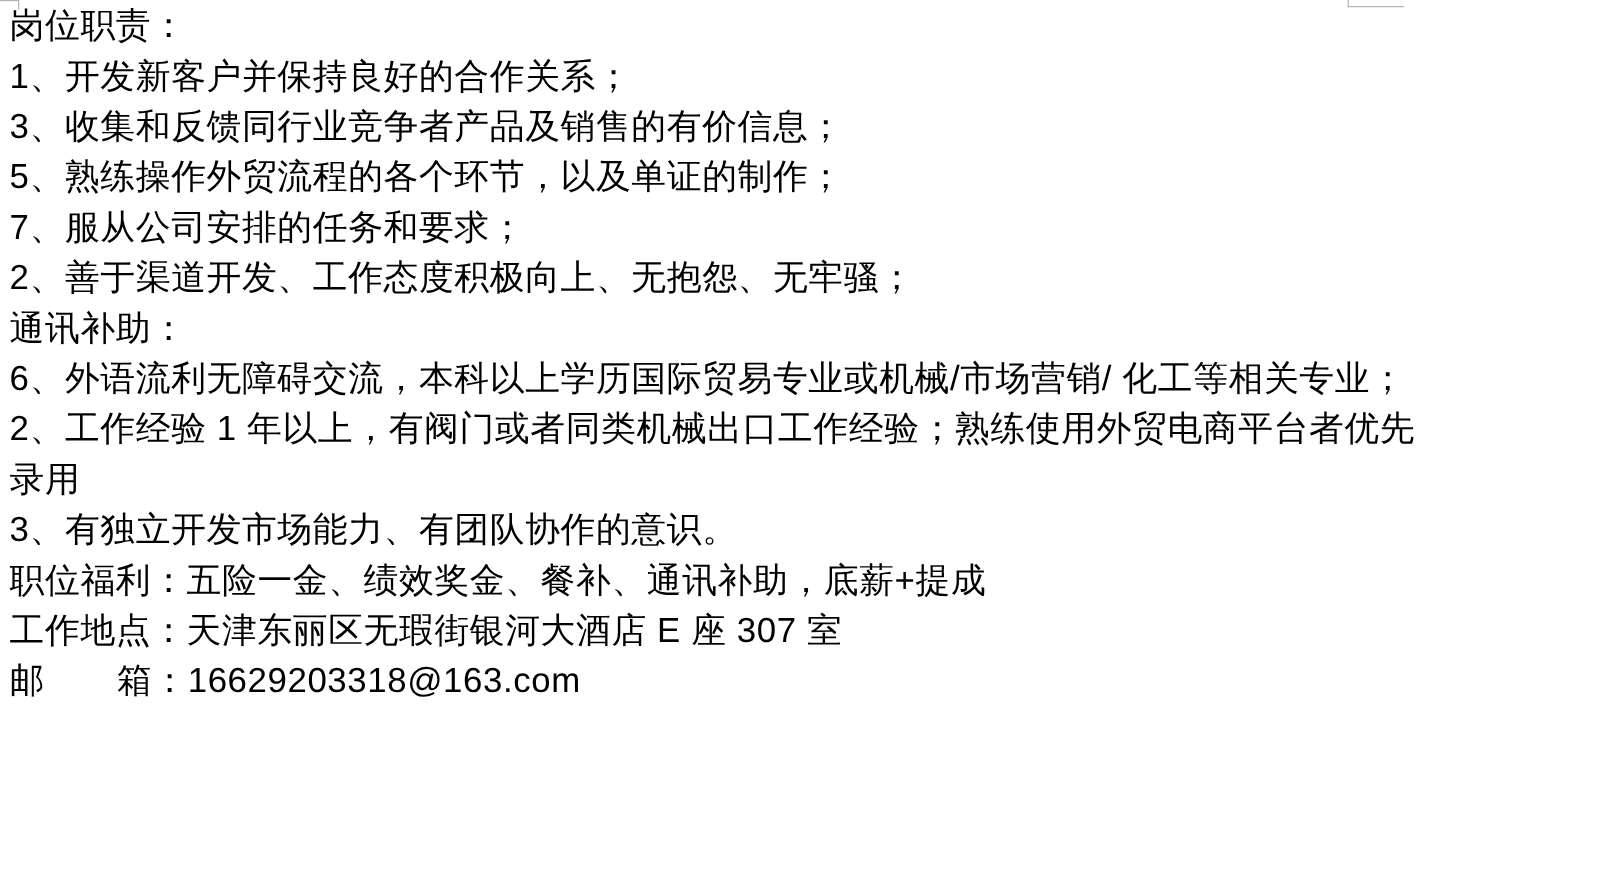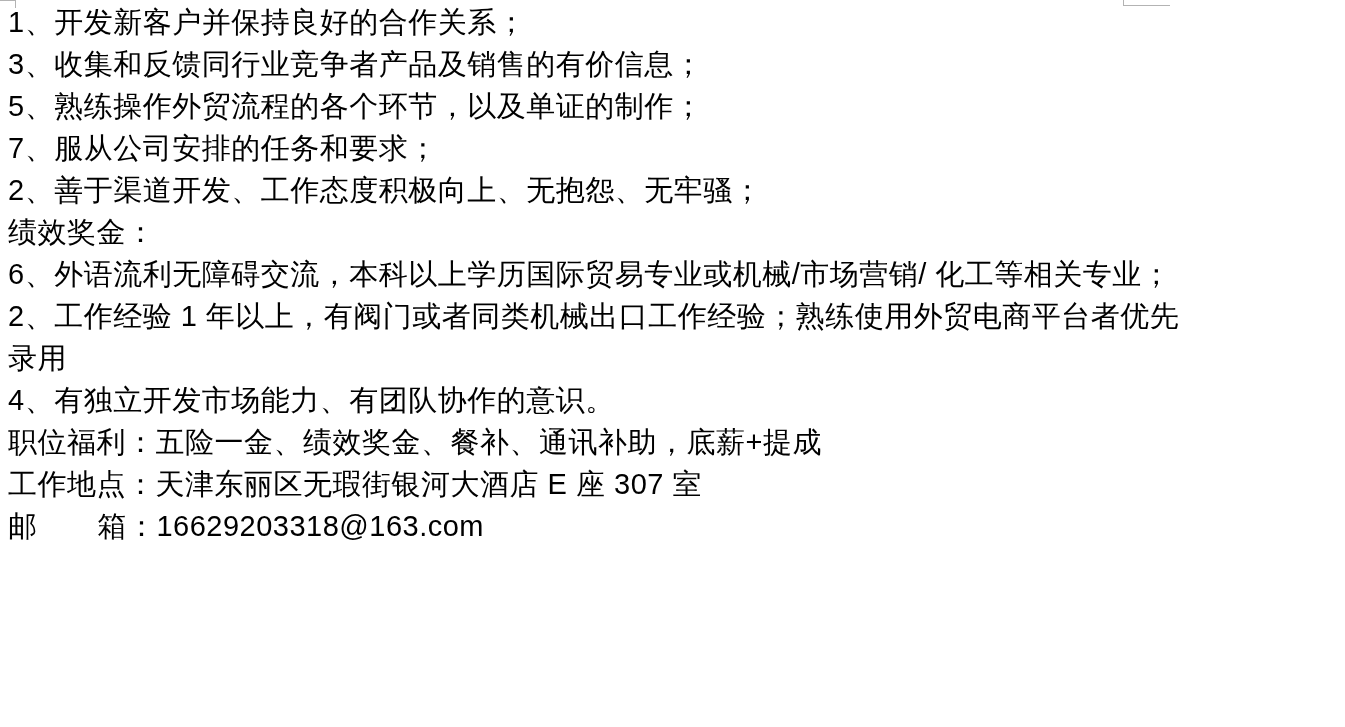--- a/index.html
+++ b/index.html
@@ -52,28 +52,29 @@
 </style>
 </head>
 <body>
 
 <div class="page">
 
   <div class="border-fragment left"></div>
   <div class="border-fragment right"></div>
 
   <div class="doc">
+    <div class="line">岗位职责：</div>
     <div class="line">1、开发新客户并保持良好的合作关系；</div>
     <div class="line">3、收集和反馈同行业竞争者产品及销售的有价信息；</div>
     <div class="line">5、熟练操作外贸流程的各个环节，以及单证的制作；</div>
     <div class="line">7、服从公司安排的任务和要求；</div>
     <div class="line">2、善于渠道开发、工作态度积极向上、无抱怨、无牢骚；</div>
-    <div class="line">绩效奖金：</div>
+    <div class="line">通讯补助：</div>
     <div class="line">6、外语流利无障碍交流，本科以上学历国际贸易专业或机械/市场营销/ 化工等相关专业；</div>
     <div class="line">2、工作经验 1 年以上，有阀门或者同类机械出口工作经验；熟练使用外贸电商平台者优先</div>
     <div class="line">录用</div>
-    <div class="line">4、有独立开发市场能力、有团队协作的意识。</div>
+    <div class="line">3、有独立开发市场能力、有团队协作的意识。</div>
     <div class="line">职位福利：五险一金、绩效奖金、餐补、通讯补助，底薪+提成</div>
     <div class="line">工作地点：天津东丽区无瑕街银河大酒店 E 座 307 室</div>
     <div class="line">邮       箱：16629203318@163.com</div>
   </div>
 
 </div>
 
 </body></html>

